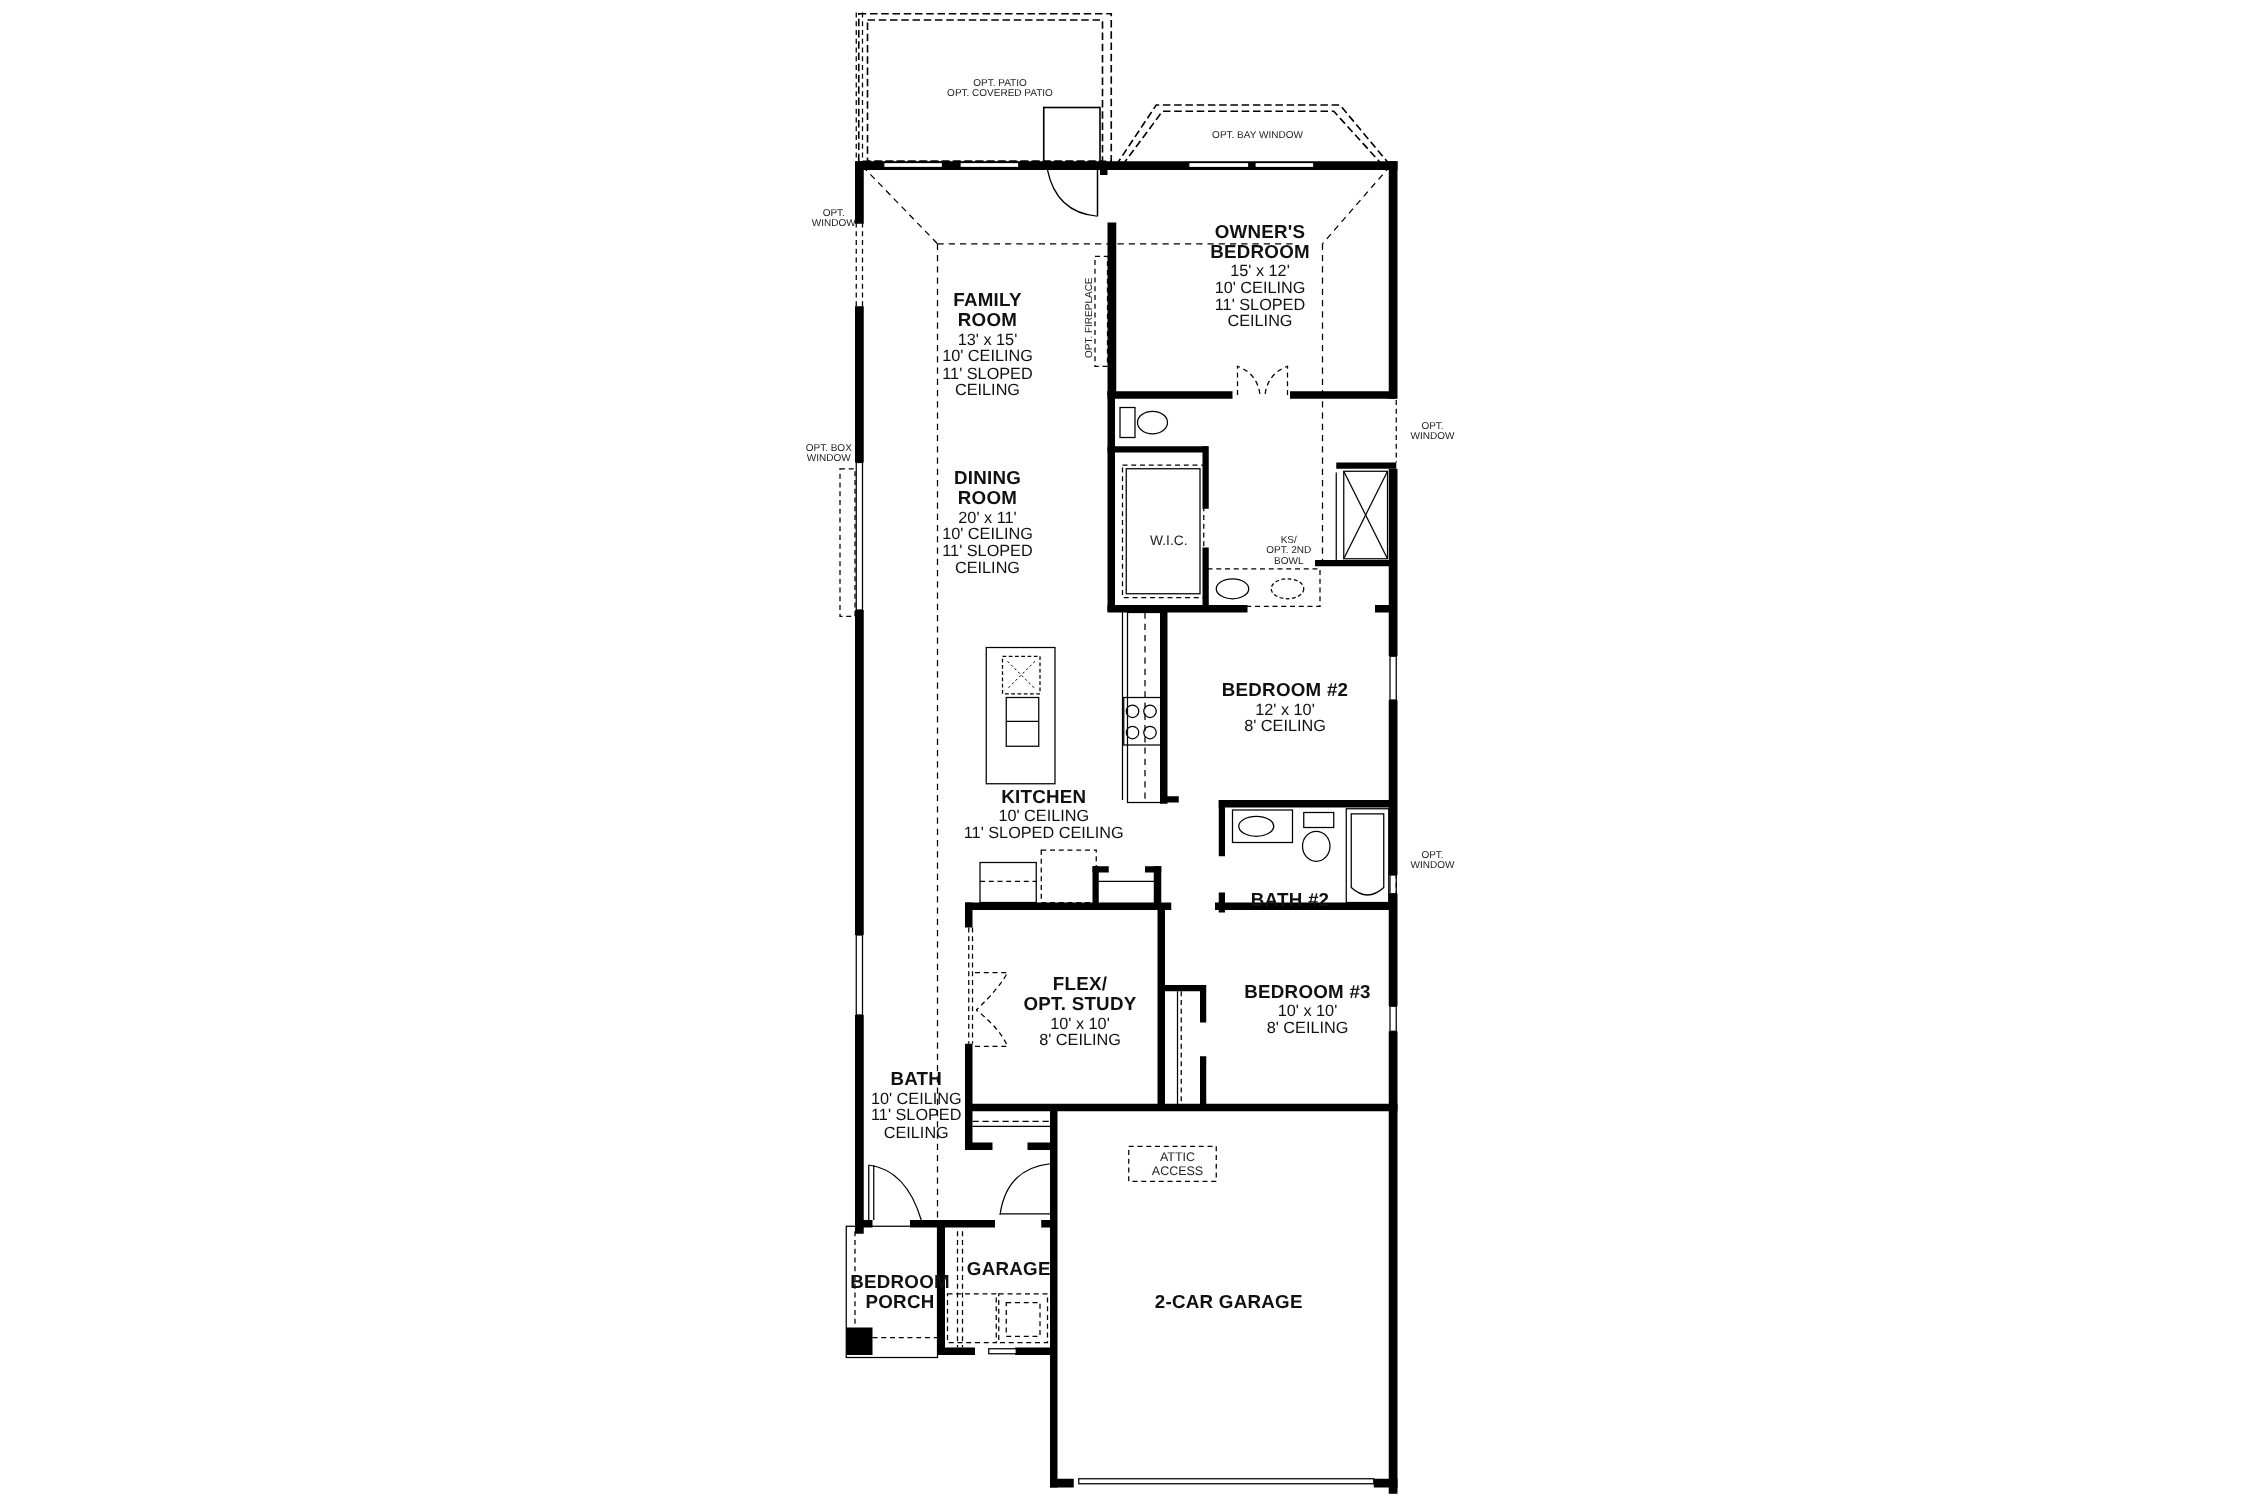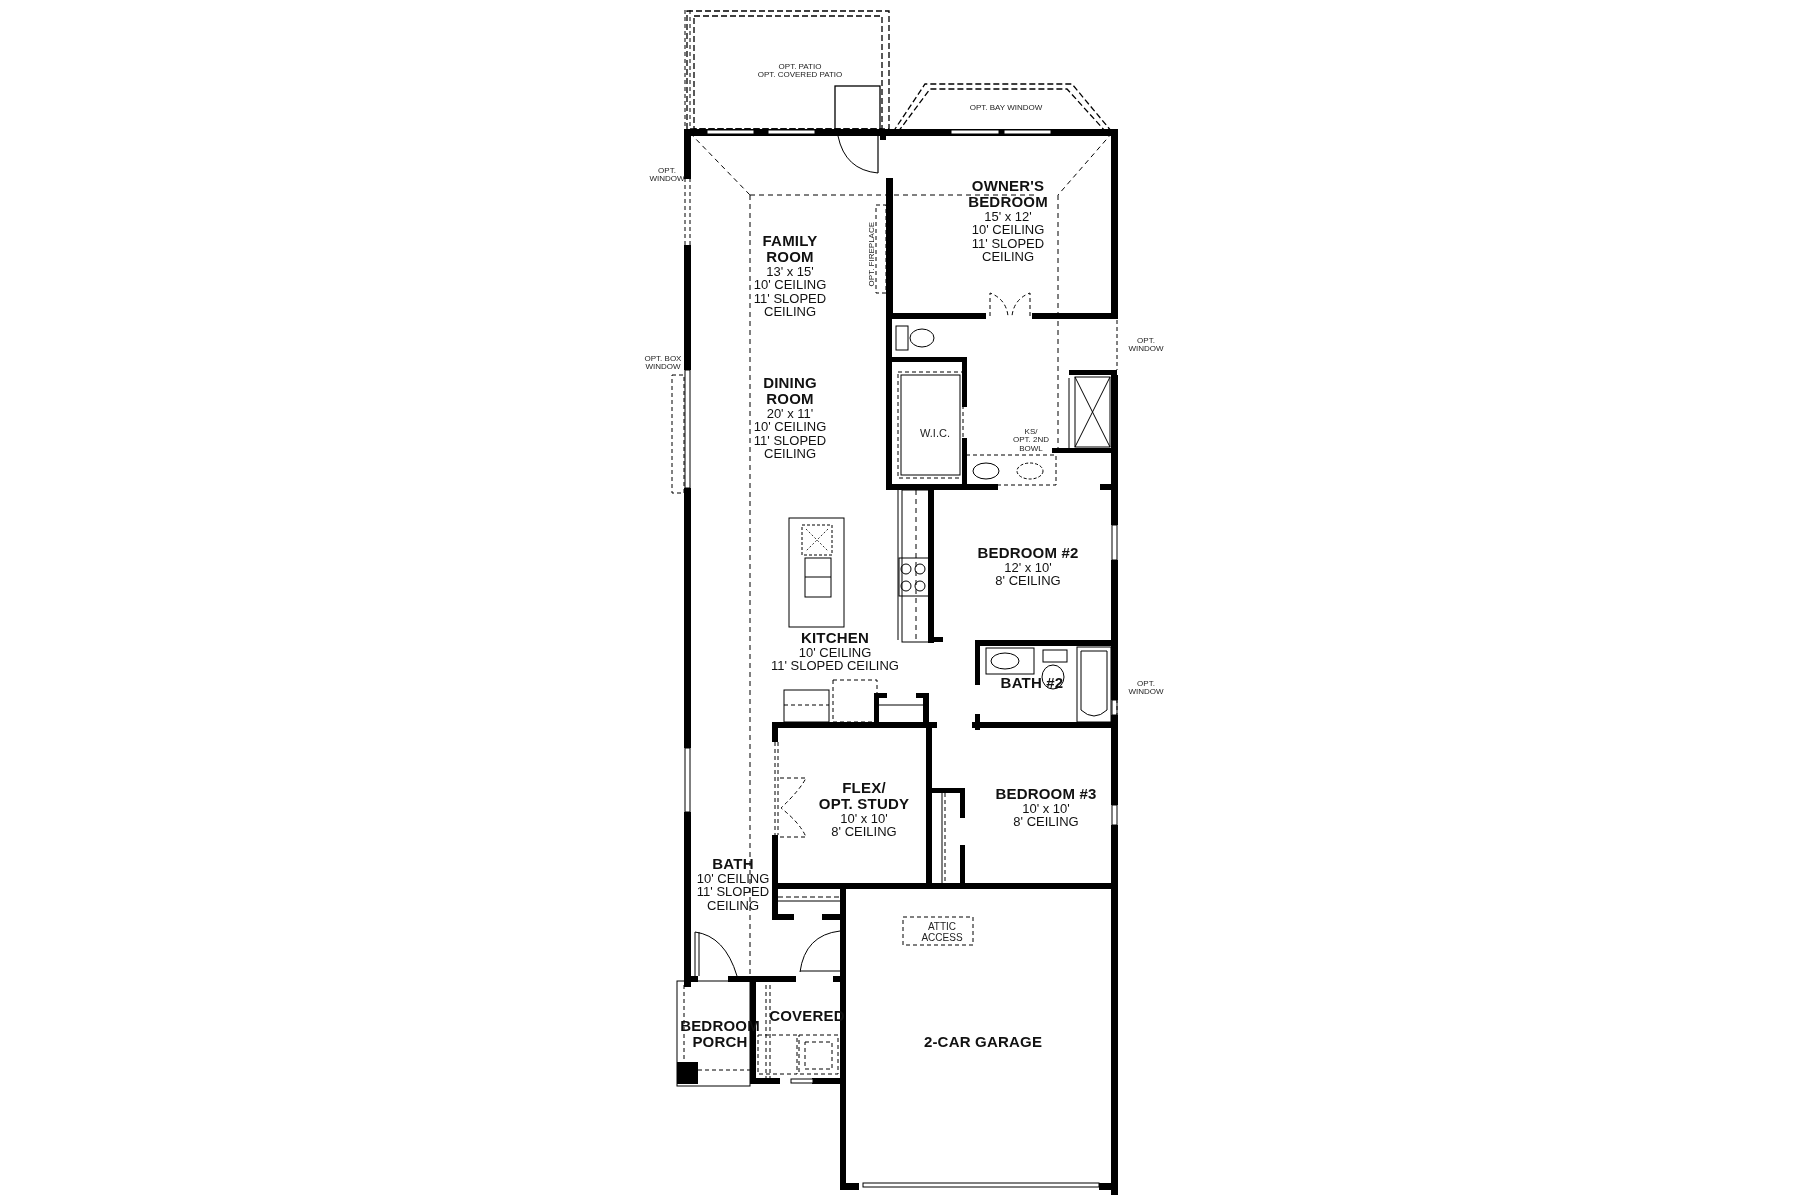--- a/index.html
+++ b/index.html
@@ -257,21 +257,21 @@
     <div class="lbl" style="left: 1028px; top: 545px;">
       <div class="room-name">BEDROOM #2</div>
       <div class="room-sub">12' x 10'</div>
       <div class="room-sub">8' CEILING</div>
     </div>
     <div class="lbl" style="left: 835px; top: 630px;">
       <div class="room-name">KITCHEN</div>
       <div class="room-sub">10' CEILING</div>
       <div class="room-sub">11' SLOPED CEILING</div>
     </div>
-    <div class="lbl" style="left: 1032px; top: 675px;">
+    <div class="lbl" style="left: 1032px; top: 713px;">
       <div class="room-name">BATH #2</div>
     </div>
     <div class="lbl" style="left: 864px; top: 780px;">
       <div class="room-name">FLEX/</div>
       <div class="room-name">OPT. STUDY</div>
       <div class="room-sub">10' x 10'</div>
       <div class="room-sub">8' CEILING</div>
     </div>
     <div class="lbl" style="left: 1046px; top: 786px;">
       <div class="room-name">BEDROOM #3</div>
@@ -282,21 +282,21 @@
       <div class="room-name">BATH</div>
       <div class="room-sub">10' CEILING</div>
       <div class="room-sub">11' SLOPED</div>
       <div class="room-sub">CEILING</div>
     </div>
     <div class="lbl" style="left: 720px; top: 1018px;">
       <div class="room-name">BEDROOM</div>
       <div class="room-name">PORCH</div>
     </div>
     <div class="lbl" style="left: 807px; top: 1008px;">
-      <div class="room-name">COVERED</div>
+      <div class="room-name">GARAGE</div>
     </div>
     <div class="lbl" style="left: 983px; top: 1034px;">
       <div class="room-name">2-CAR GARAGE</div>
     </div>
     <div class="lbl small" style="left: 800px; top: 63px;">
       <div>OPT. PATIO</div>
       <div>OPT. COVERED PATIO</div>
     </div>
     <div class="lbl small" style="left: 1006px; top: 104px;">
       <div>OPT. BAY WINDOW</div>

